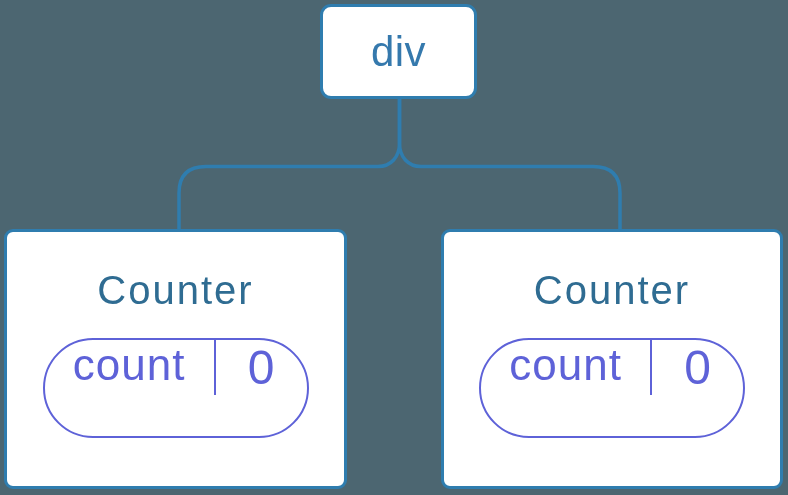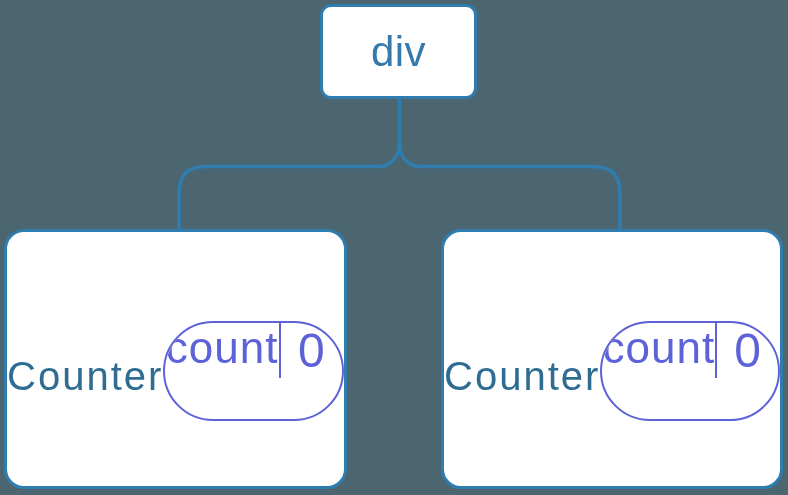--- a/index.html
+++ b/index.html
@@ -46,24 +46,24 @@
     stroke-width:3.5;
     stroke-linecap:butt;
   }
   
   .card{
     position:absolute;
     top:229px;
     height:260px;
     background:var(--node-background,#fff);
     border:3px solid var(--node-border,#2F7DAF);
-    border-radius:20px;
+    border-radius:9px;
     box-sizing:border-box;
     display:flex;
-    flex-direction:row;
+    flex-direction:column;
     align-items:center;
   }
   .card-left{ left:4px;   width:343px; }
   .card-right{ left:441px; width:342px; }
   .card-title{
     margin-top:34px;
     color:var(--component-title,#2F6C92);
     font-size:40px;
     font-weight:500;
     letter-spacing:2px;

